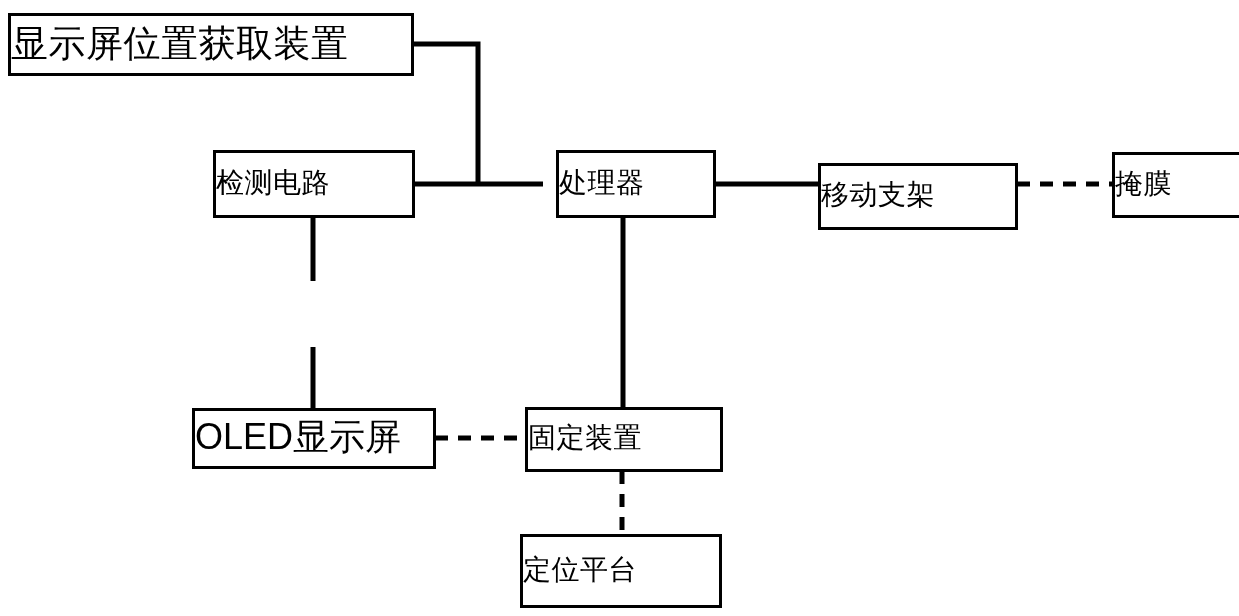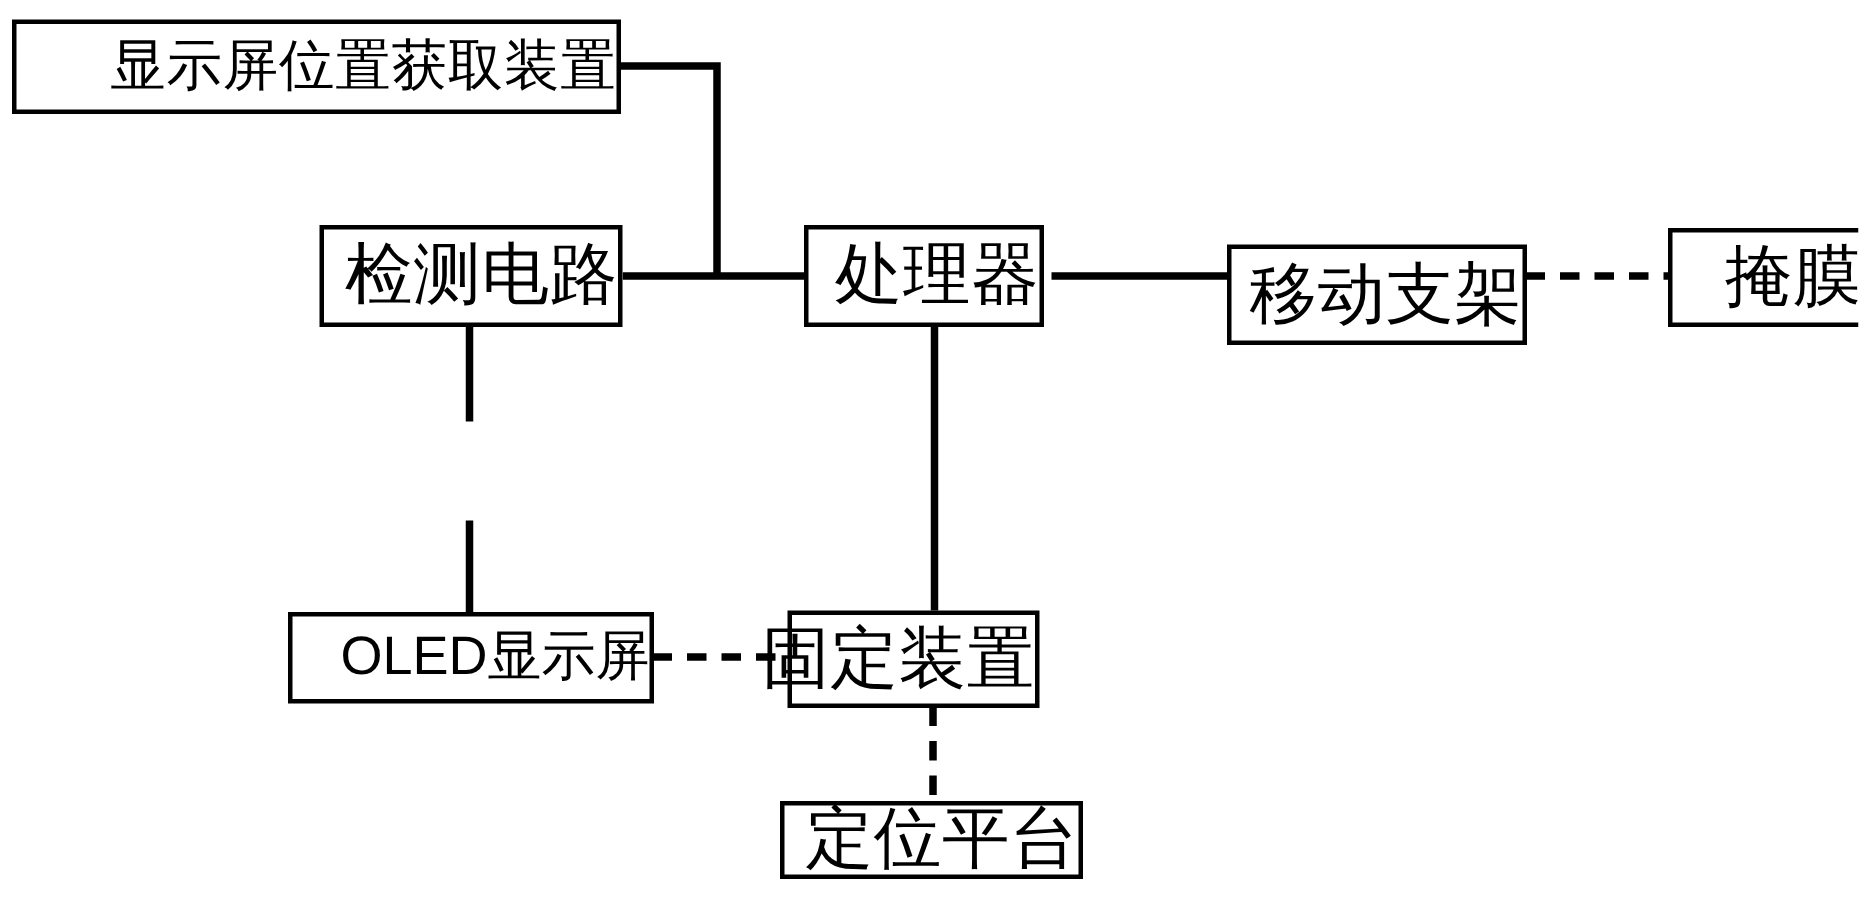--- a/index.html
+++ b/index.html
@@ -23,42 +23,42 @@
     width: 1239px;
     height: 616px;
   }
   .node {
     position: absolute;
     box-sizing: border-box;
     border: 3px solid #000000;
     background: #ffffff;
     display: flex;
     align-items: center;
-    justify-content: flex-end;
+    justify-content: flex-start;
     color: #000000;
     line-height: 1;
     white-space: nowrap;
     letter-spacing: 0.5px;
   }
   .node .node-label {
     display: block;
-    font-size: 45px;
+    font-size: 28px;
     line-height: 1;
     padding-bottom: 3px;
   }
   
   #node-display-position-acq { left: 8px;    top: 13px;  width: 406px; height: 63px;  }
   #node-detect-circuit       { left: 213px;  top: 150px; width: 202px; height: 68px;  }
-  #node-processor            { left: 536px;  top: 150px; width: 160px; height: 68px;  }
+  #node-processor            { left: 556px;  top: 150px; width: 160px; height: 68px;  }
   #node-moving-bracket       { left: 818px;  top: 151px; width: 200px; height: 67px; margin-top: 12px;  }
   #node-mask                 { left: 1112px; top: 152px; width: 132px; height: 66px;  }
   #node-drive-connector      { left: 192px;  top: 280px; width: 241px; height: 68px;  }
   #node-oled-display         { left: 192px;  top: 408px; width: 244px; height: 61px;  }
-  #node-fixing-device        { left: 525px;  top: 407px; width: 168px; height: 65px;  }
-  #node-positioning-platform { left: 520px;  top: 534px; width: 202px; height: 52px;  }
+  #node-fixing-device        { left: 525px;  top: 407px; width: 198px; height: 65px;  }
+  #node-positioning-platform { left: 520px;  top: 534px; width: 202px; height: 74px;  }
 
   #node-display-position-acq .node-label { font-size: 37px; }
   #node-oled-display .node-label { font-size: 36px; letter-spacing: 0px; }
 </style>
 </head>
 <body>
 
 <div id="diagram-root">
 
   <svg id="diagram-svg" viewBox="0 0 1239 616">

